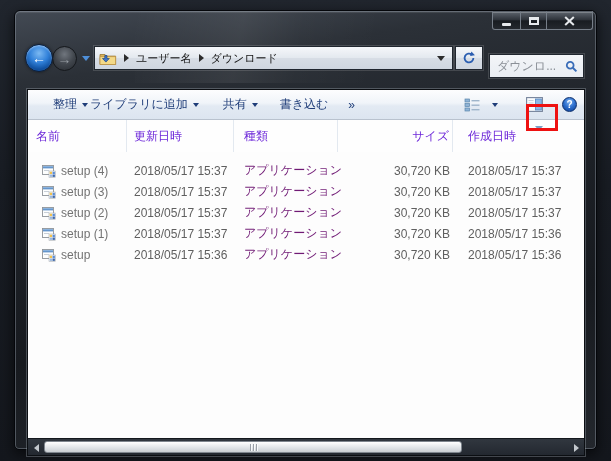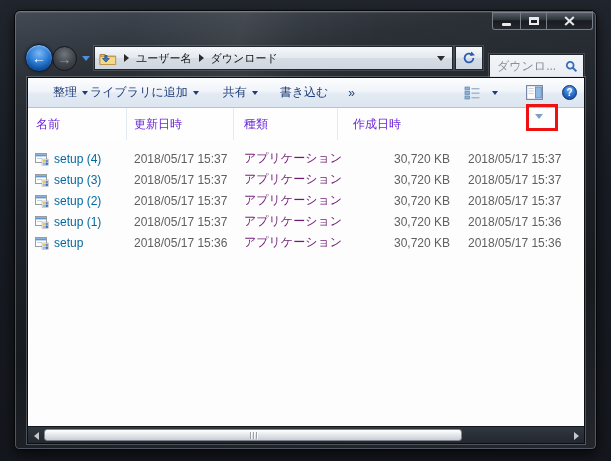--- a/index.html
+++ b/index.html
@@ -96,21 +96,21 @@
     display:flex; align-items:center; padding:0 5px 0 7px;
   }
   .search-input {
     flex:1; min-width:0; border:none; outline:none; background:transparent;
     font-family:inherit; font-size:12px; color:#333;
   }
   .search-input::placeholder { color:#8b9097; opacity:1; }
 
   
   .content {
-    position:absolute; left:12px; top:66px; width:558px; height:367px;
+    position:absolute; left:12px; top:78px; width:558px; height:367px;
     background:#fdfdfd; border:1px solid #0b0e12;
     box-shadow:0 0 0 1px rgba(190,198,208,.30);
     display:flex; flex-direction:column; overflow:hidden;
   }
 
   
   .toolbar {
     height:30px; flex:0 0 30px;
     background:linear-gradient(180deg,#fdfdfe 0%,#f0f4f9 45%,#e3eaf3 55%,#dce5f0 100%);
     border-bottom:1px solid #b9c2ce;
@@ -147,21 +147,21 @@
     border-left:4.5px solid transparent; border-right:4.5px solid transparent;
     border-top:5px solid #7e9fc5; cursor:pointer;
   }
 
   
   .file-list { flex:1 1 auto; background:#fdfdfd; padding-top:8px; overflow:hidden; }
   .file-row {
     height:21px; display:grid; grid-template-columns:99px 107px 104px 115px 1fr;
     align-items:center; font-size:12px; cursor:default;
   }
-  .cell-name { display:flex; align-items:center; gap:5px; padding-left:7px; color:#0369a1; white-space:nowrap; }
+  .cell-name { display:flex; align-items:center; gap:5px; padding-left:14px; color:#737373; white-space:nowrap; }
   .cell-modified { padding-left:7px; color:#5f5f5f; white-space:nowrap; }
   .cell-type { padding-left:10px; color:#701a75; white-space:nowrap; }
   .cell-size { text-align:right; padding-right:3px; color:#5f5f5f; white-space:nowrap; }
   .cell-created { padding-left:15px; color:#5f5f5f; white-space:nowrap; }
   .file-icon { flex:0 0 14px; }
 
   
   .hscroll {
     flex:0 0 17px; position:relative;
     background:linear-gradient(180deg,#31373f 0%,#232830 100%);
@@ -295,20 +295,23 @@
 
     <div class="header-row">
       <div class="hcell name">
         <span>名前</span>
       </div>
       <div class="hcell modified">
         <span>更新日時</span>
       </div>
       <div class="hcell type">
         <span>種類</span>
+      </div>
+      <div class="hcell size">
+        <span>サイズ</span>
       </div>
       <div class="hcell created">
         <span>作成日時</span>
       </div>
       <div class="hdr-filter-caret"></div>
     </div>
 
     <div class="file-list">
 
       <div class="file-row">

